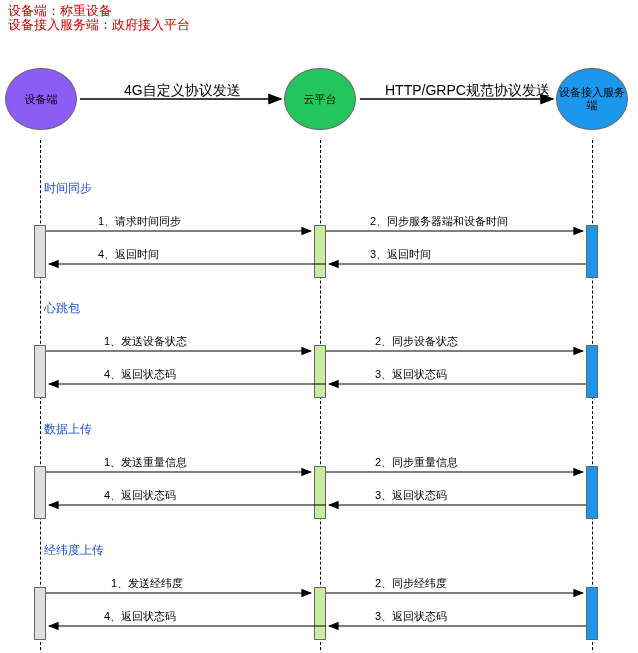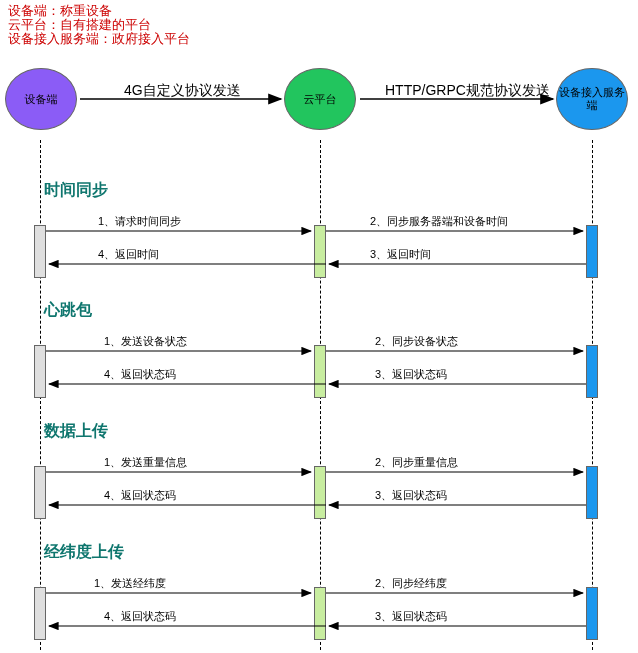--- a/index.html
+++ b/index.html
@@ -46,21 +46,21 @@
     position:absolute;font-size:14px;color:#000;white-space:nowrap;
   }
 
   
   .lifeline{
     position:absolute;width:0;border-left:1px dashed #000;
   }
 
   
   .section-title{
-    position:absolute;font-size:16px;font-weight:bold;color:#0f766e;white-space:nowrap;
+    position:absolute;font-size:12px;font-weight:normal;color:#1d4ed8;white-space:nowrap;
   }
 
   
   .bar{position:absolute;box-sizing:border-box;border:1px solid #666;}
   .bar.grey{background:#dfdfdf;}
   .bar.green{background:#c8eda0;}
   .bar.blue{background:#1b97ee;}
 
   
   .msg{
@@ -68,21 +68,20 @@
   }
   svg.lines{position:absolute;left:0;top:0;width:638px;height:653px;pointer-events:none;}
 </style>
 </head>
 <body>
 
 <div class="canvas">
 
   <div class="legend">
     <div>设备端：称重设备</div>
-    <div>云平台：自有搭建的平台</div>
     <div>设备接入服务端：政府接入平台</div>
   </div>
 
   <div class="actor dev">
     <span>设备端</span>
   </div>
   <div class="actor cloud">
     <span>云平台</span>
   </div>
   <div class="actor gov">
@@ -125,21 +124,21 @@
   <div class="msg" style="left:104px;top:334px;">1、发送设备状态</div>
   <div class="msg" style="left:104px;top:367px;">4、返回状态码</div>
   <div class="msg" style="left:375px;top:334px;">2、同步设备状态</div>
   <div class="msg" style="left:375px;top:367px;">3、返回状态码</div>
 
   <div class="msg" style="left:104px;top:455px;">1、发送重量信息</div>
   <div class="msg" style="left:104px;top:488px;">4、返回状态码</div>
   <div class="msg" style="left:375px;top:455px;">2、同步重量信息</div>
   <div class="msg" style="left:375px;top:488px;">3、返回状态码</div>
 
-  <div class="msg" style="left:94px;top:576px;text-align:right;">1、发送经纬度</div>
+  <div class="msg" style="left:111px;top:576px;text-align:right;">1、发送经纬度</div>
   <div class="msg" style="left:104px;top:609px;">4、返回状态码</div>
   <div class="msg" style="left:375px;top:576px;">2、同步经纬度</div>
   <div class="msg" style="left:375px;top:609px;">3、返回状态码</div>
 
   <svg class="lines">
     <defs>
       <marker id="ah" markerWidth="9" markerHeight="7" refX="8" refY="3.5" orient="auto">
         <polygon points="0 0, 9 3.5, 0 7" fill="#000"></polygon>
       </marker>
     </defs>

